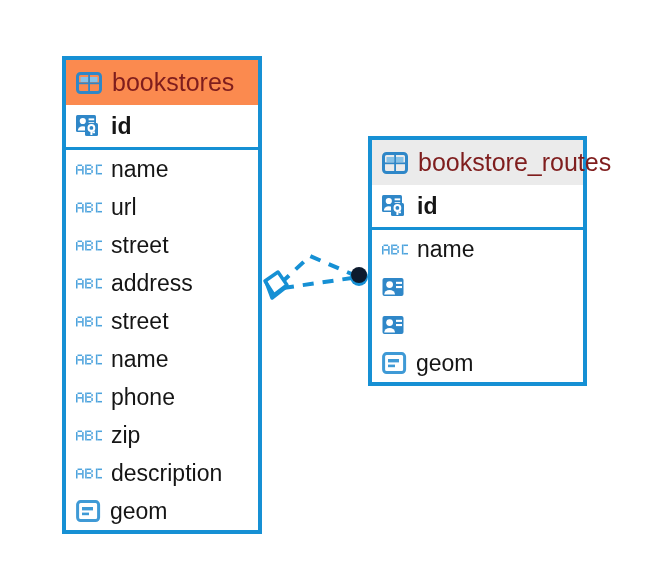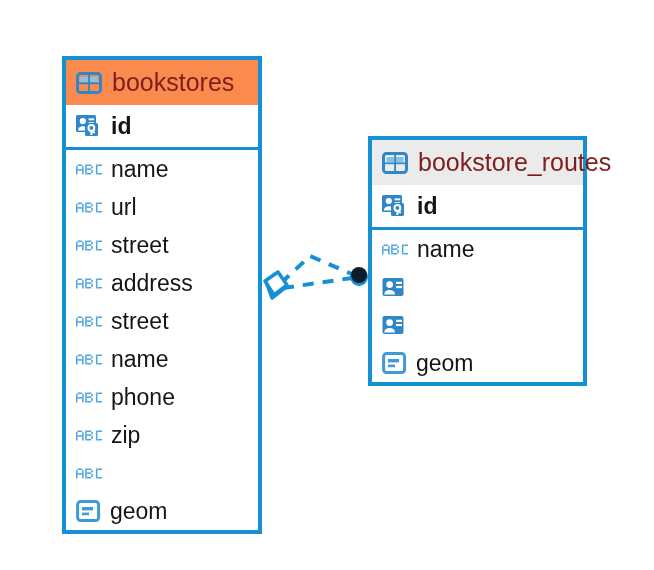--- a/index.html
+++ b/index.html
@@ -338,20 +338,21 @@
               <rect x="14" y="5" width="6" height="2"></rect>
             <rect x="20" y="7" width="2" height="4"></rect>
               <rect x="14" y="11" width="6" height="2"></rect>
             <rect x="26" y="2" width="2" height="9"></rect>
               <rect x="28" y="0" width="6" height="2"></rect>
             <rect x="28" y="11" width="6" height="2"></rect>
               <rect x="26" y="0" width="2" height="2"></rect>
             <rect x="26" y="11" width="2" height="2"></rect>
           </g>
         </svg>
+        <span class="field-label">description</span>
       </div>
 
       <div class="field">
         <svg class="icon" width="25" height="23" viewBox="0 0 25 23">
           <rect x="1.6" y="1.6" width="21" height="19" rx="3" fill="none" stroke="#3f9ad6" stroke-width="3"></rect>
           <rect x="6" y="7" width="11" height="3.4" fill="#3f9ad6"></rect>
           <rect x="6" y="12.6" width="7" height="2.6" fill="#3f9ad6"></rect>
         </svg>
         <span class="field-label">geom</span>
       </div>

